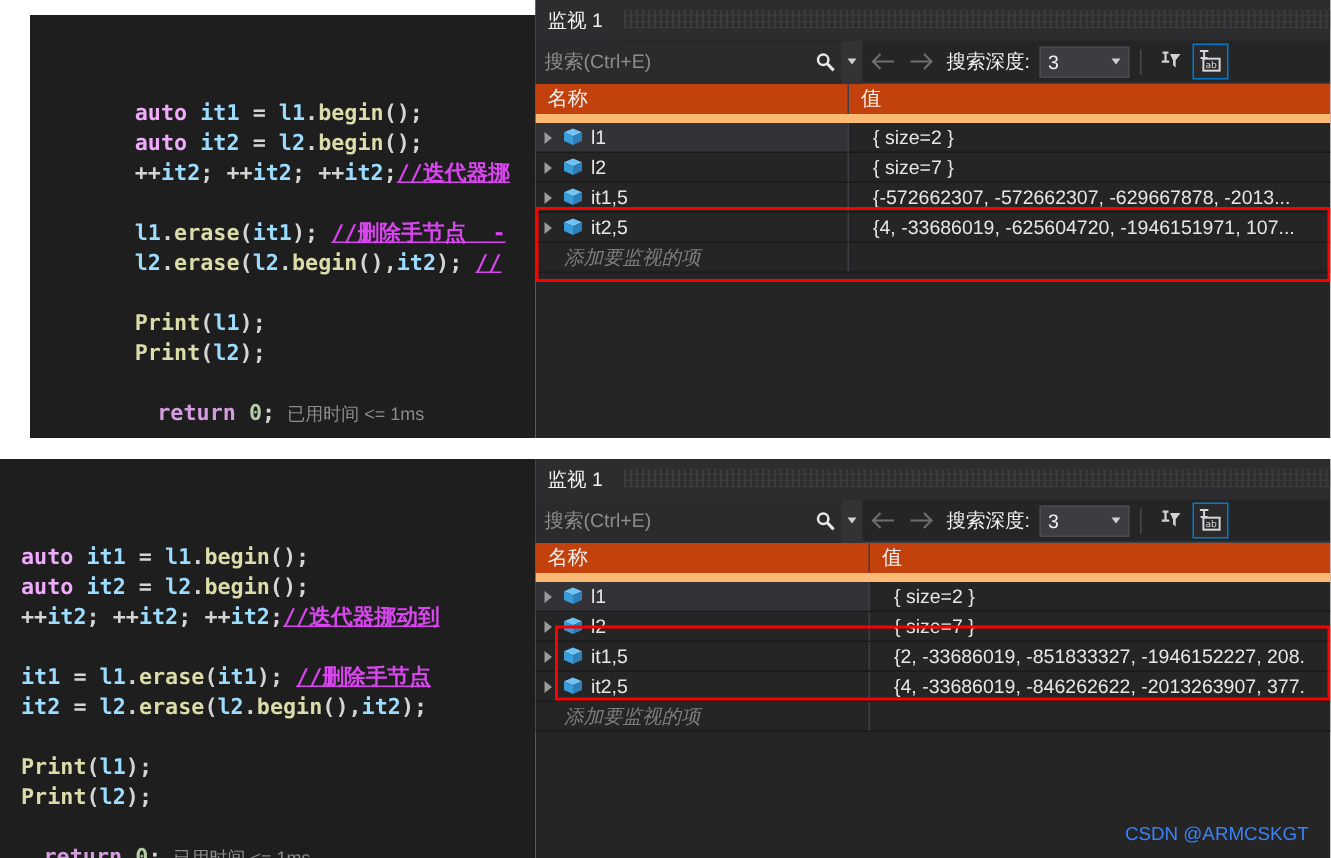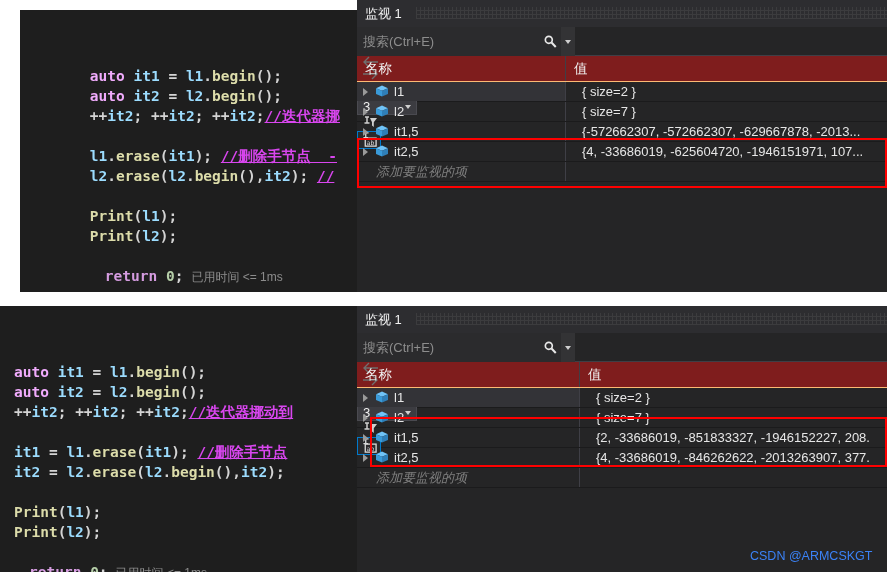--- a/index.html
+++ b/index.html
@@ -67,22 +67,22 @@
       repeating-linear-gradient(0deg, #3f3f41 0 1px, transparent 1px 4px);
     background-color: #2d2d30;
     opacity: .85;
     margin: 7px 0 8px 4px;
   }
 
   .watch-toolbar {
     height: 29px;
     background: #252526;
     display: flex;
+    align-items: center;
     border-bottom: 1px solid #3f3f46;
-    flex-direction: column;
   }
   .search-box {
     flex: 0 0 auto;
     width: 218px;
     height: 29px;
     display: flex; align-items: center;
     background: #2b2b2d;
   }
   .search-placeholder {
     flex: 1;
@@ -134,22 +134,22 @@
     width: 24px; height: 24px;
     display: flex; align-items: center; justify-content: center;
     margin-right: 3px;
   }
   .tb-btn.active { border: 1px solid #007acc; background: #2a2a2c; }
 
   
   .grid-head {
     height: 26px;
     display: flex;
-    background: #7f1d1d;
-    border-bottom: 1px solid #fdba74;
+    background: #c2410c;
+    border-bottom: 6px solid #fdba74;
   }
   .gh-name, .gh-val {
     color: #f1f1f1; font-size: 13.5px;
     display: flex; align-items: center;
     padding-left: 8px;
   }
   .gh-name { border-right: 1px solid #3f3f46; }
 
   .grid-row {
     height: 20px;

